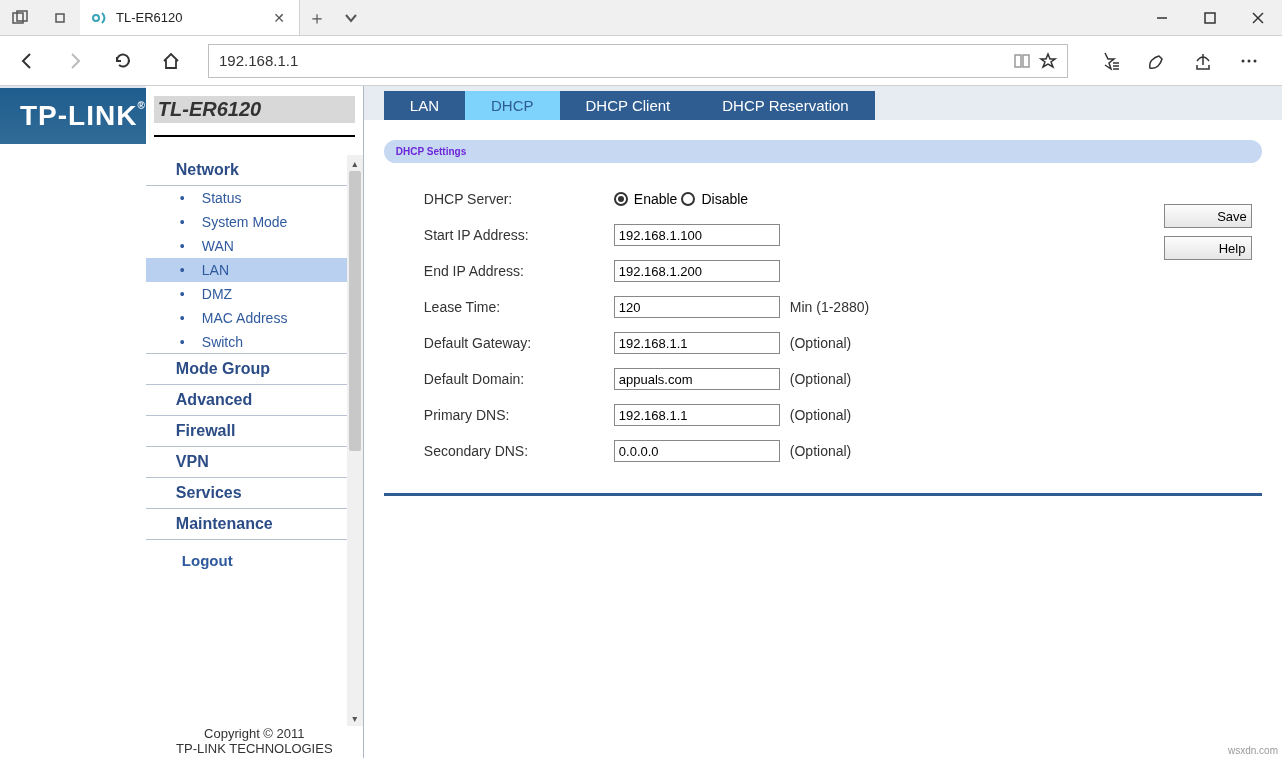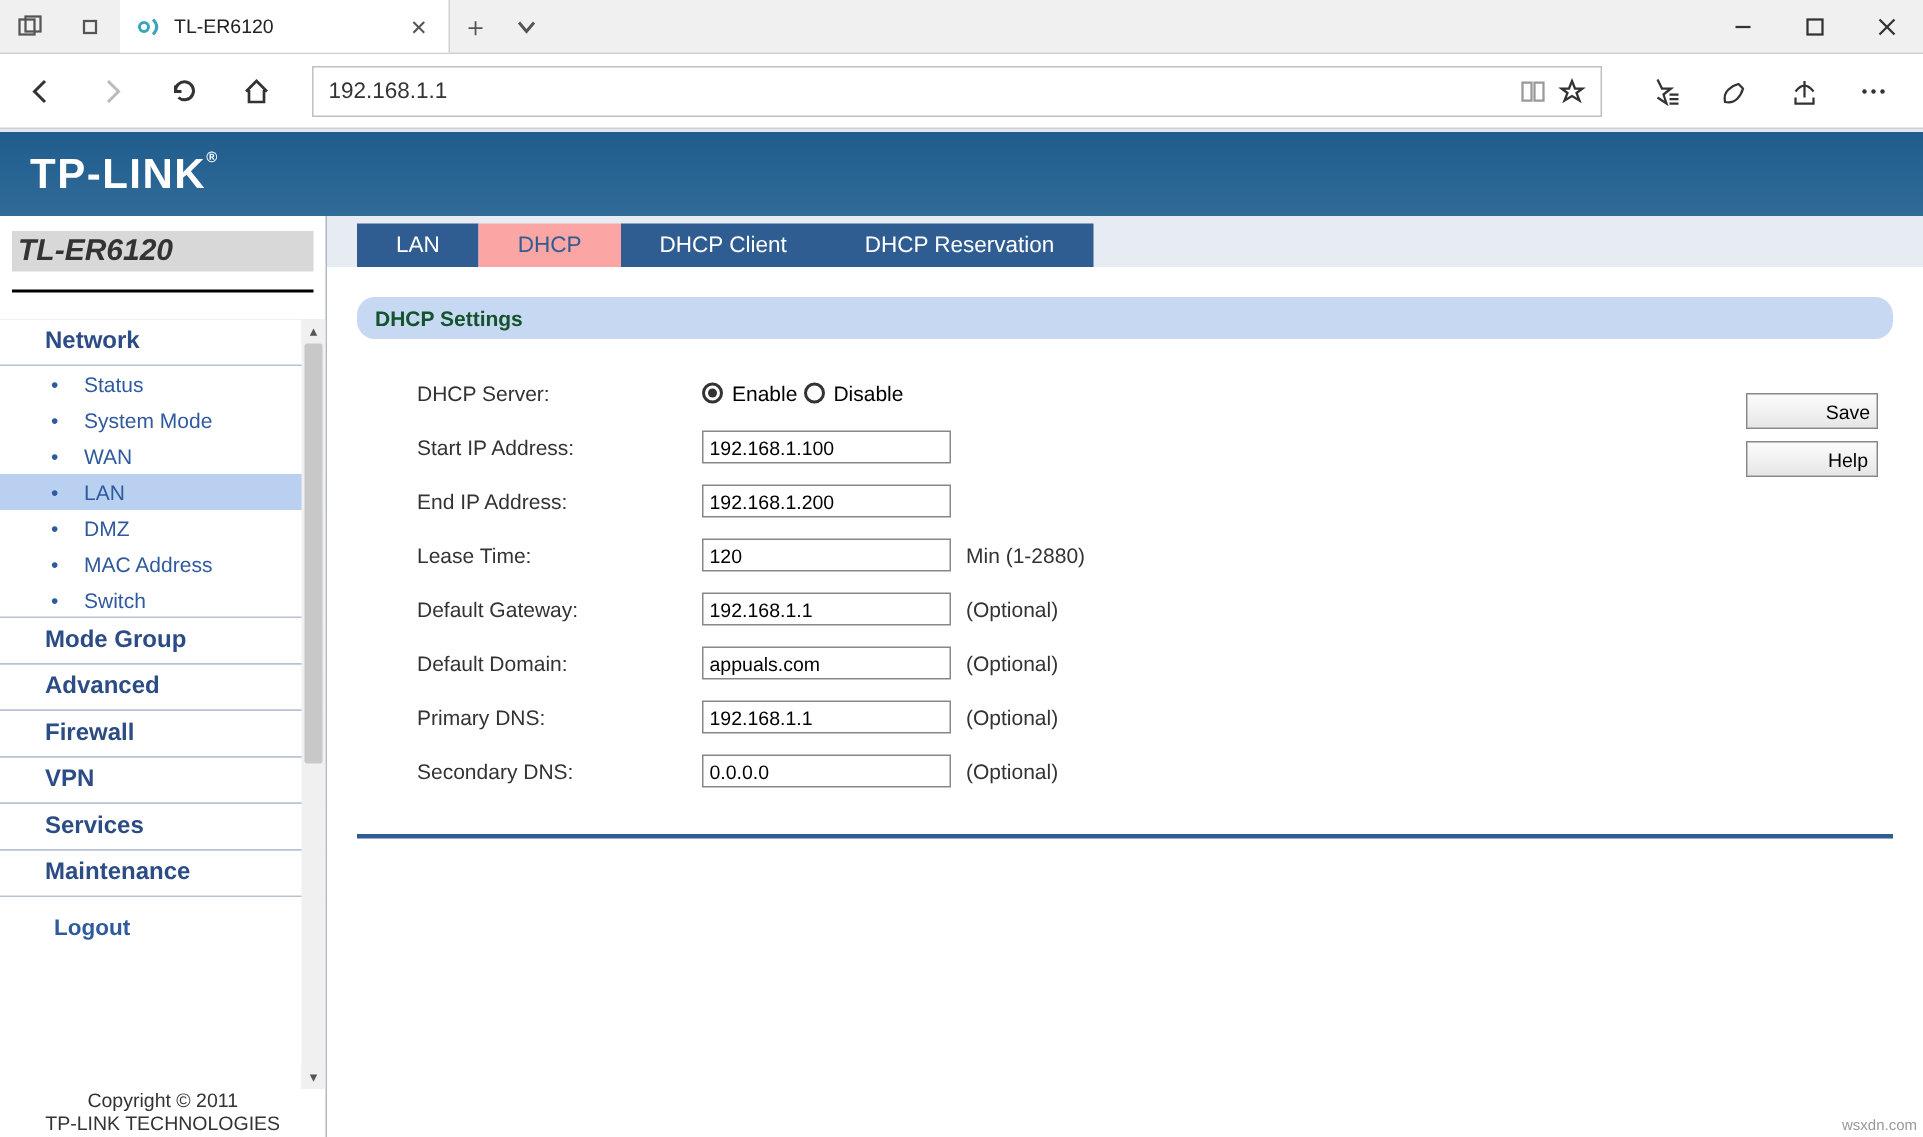--- a/index.html
+++ b/index.html
@@ -105,21 +105,21 @@
   border: none;
   outline: none;
   font-size: 15px;
   color: #333;
 }
 .addressbar .end-icons { display: flex; gap: 8px; color: #666; font-size: 18px; }
 .right-icons { display: flex; gap: 12px; padding: 0 8px; color: #333; font-size: 20px; }
 .right-icons > div { width: 34px; display:flex; align-items:center; justify-content:center; }
 
 
-.page { display: flex; flex-direction: column; height: calc(758px - 36px - 50px); }
+.page { display: flex; height: calc(758px - 36px - 50px); }
 .header-band {
   height: 58px;
   background: linear-gradient(#1f5d8e, #316b97);
   border-top: 2px solid #dfe6f0;
   display: flex;
   align-items: center;
   padding-left: 20px;
 }
 .logo { color: #fff; font-family: Arial, sans-serif; font-weight: bold; font-size: 28px; letter-spacing: 1px; }
 .logo sup { font-size: 10px; vertical-align: top; }
@@ -216,32 +216,32 @@
   background: #e7ecf3;
   gap: 0;
 }
 .page-tab {
   padding: 6px 26px;
   background: #2f5d91;
   color: #fff;
   font-size: 15px;
   cursor: pointer;
 }
-.page-tab.active { background: #fca5a5; color: #2f5d91; }
+.page-tab.active { background: #7dd3fc; color: #2f5d91; }
 .main-body {
   background: #fff;
   flex: 1;
   padding: 20px 20px 0 20px;
   position: relative;
 }
 .section-header {
   background: #c7d8f2;
-  color: #14532d;
+  color: #6d28d9;
   font-weight: bold;
-  font-size: 14px;
+  font-size: 10px;
   padding: 6px 12px;
   border-radius: 12px;
 }
 .section-body {
   padding: 18px 0 24px 40px;
   border-bottom: 3px solid #2f5d91;
 }
 .form-row {
   display: flex;
   align-items: center;

